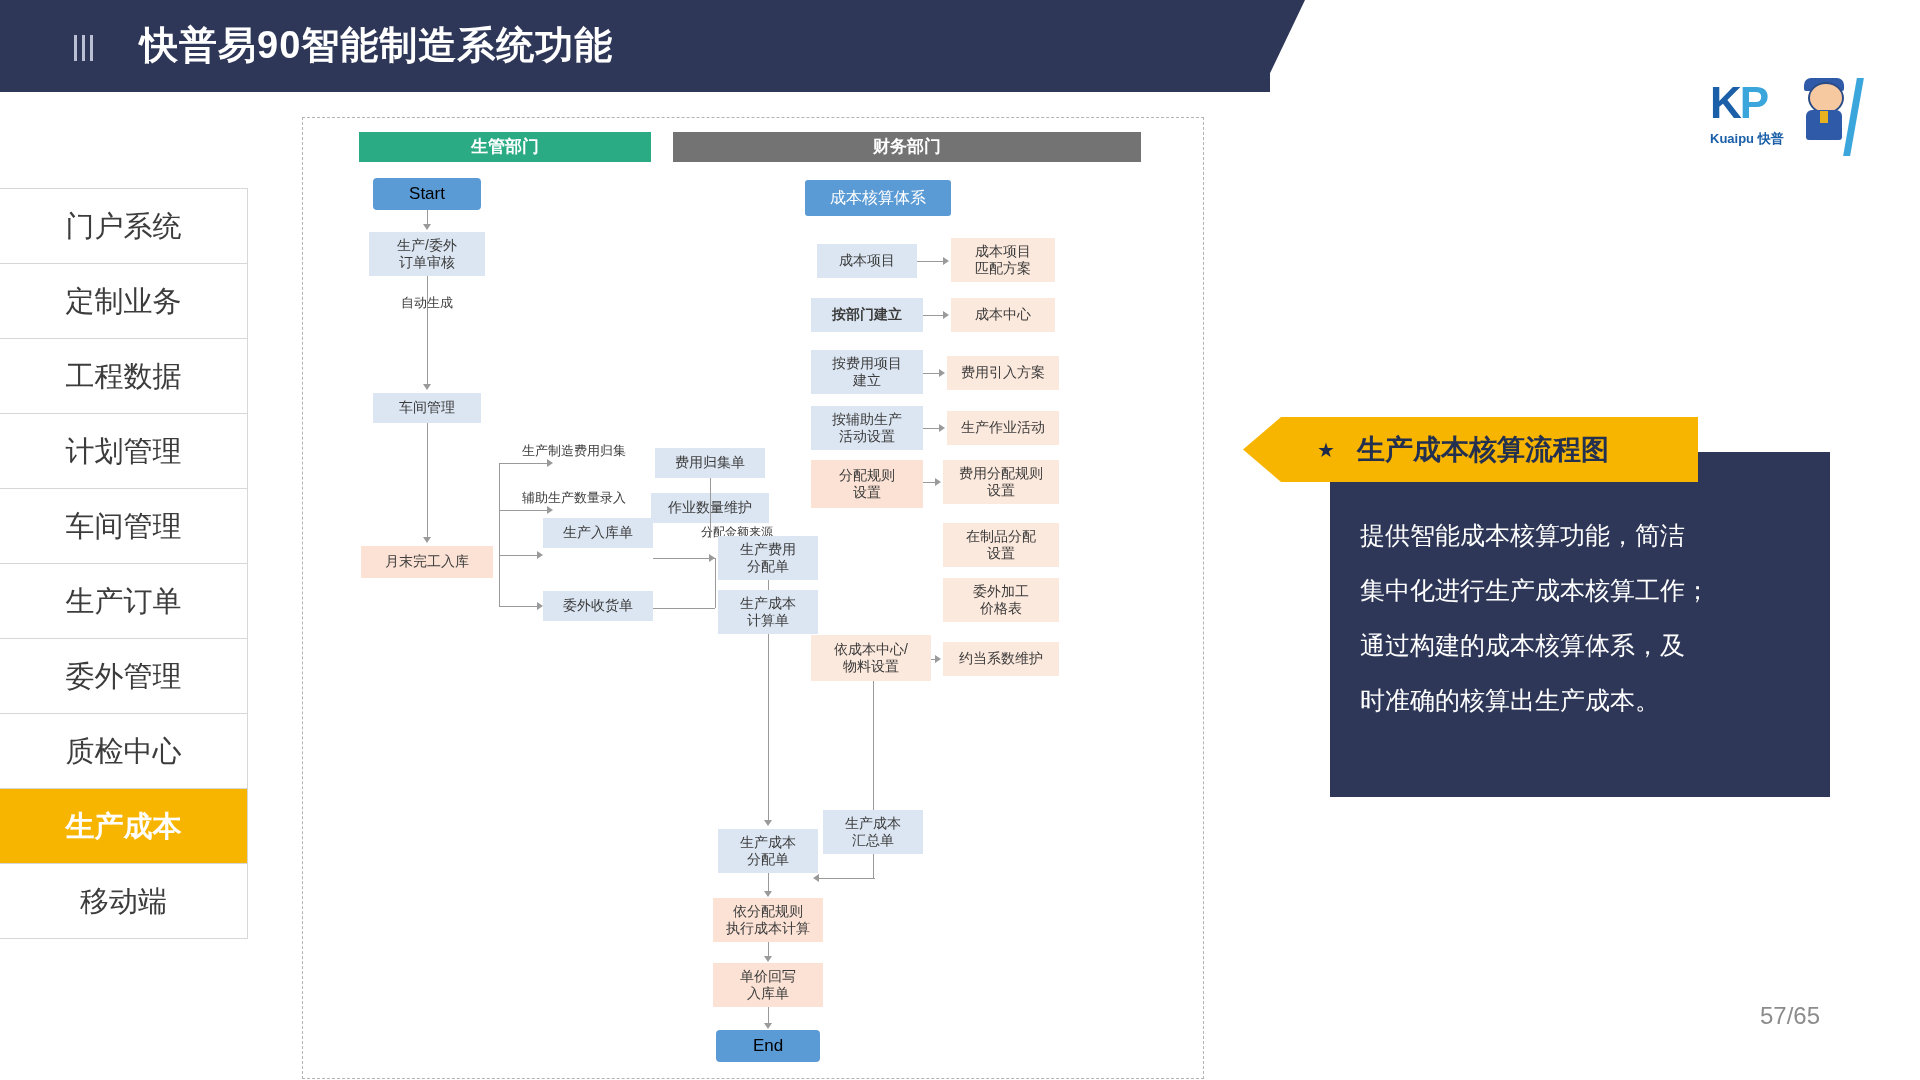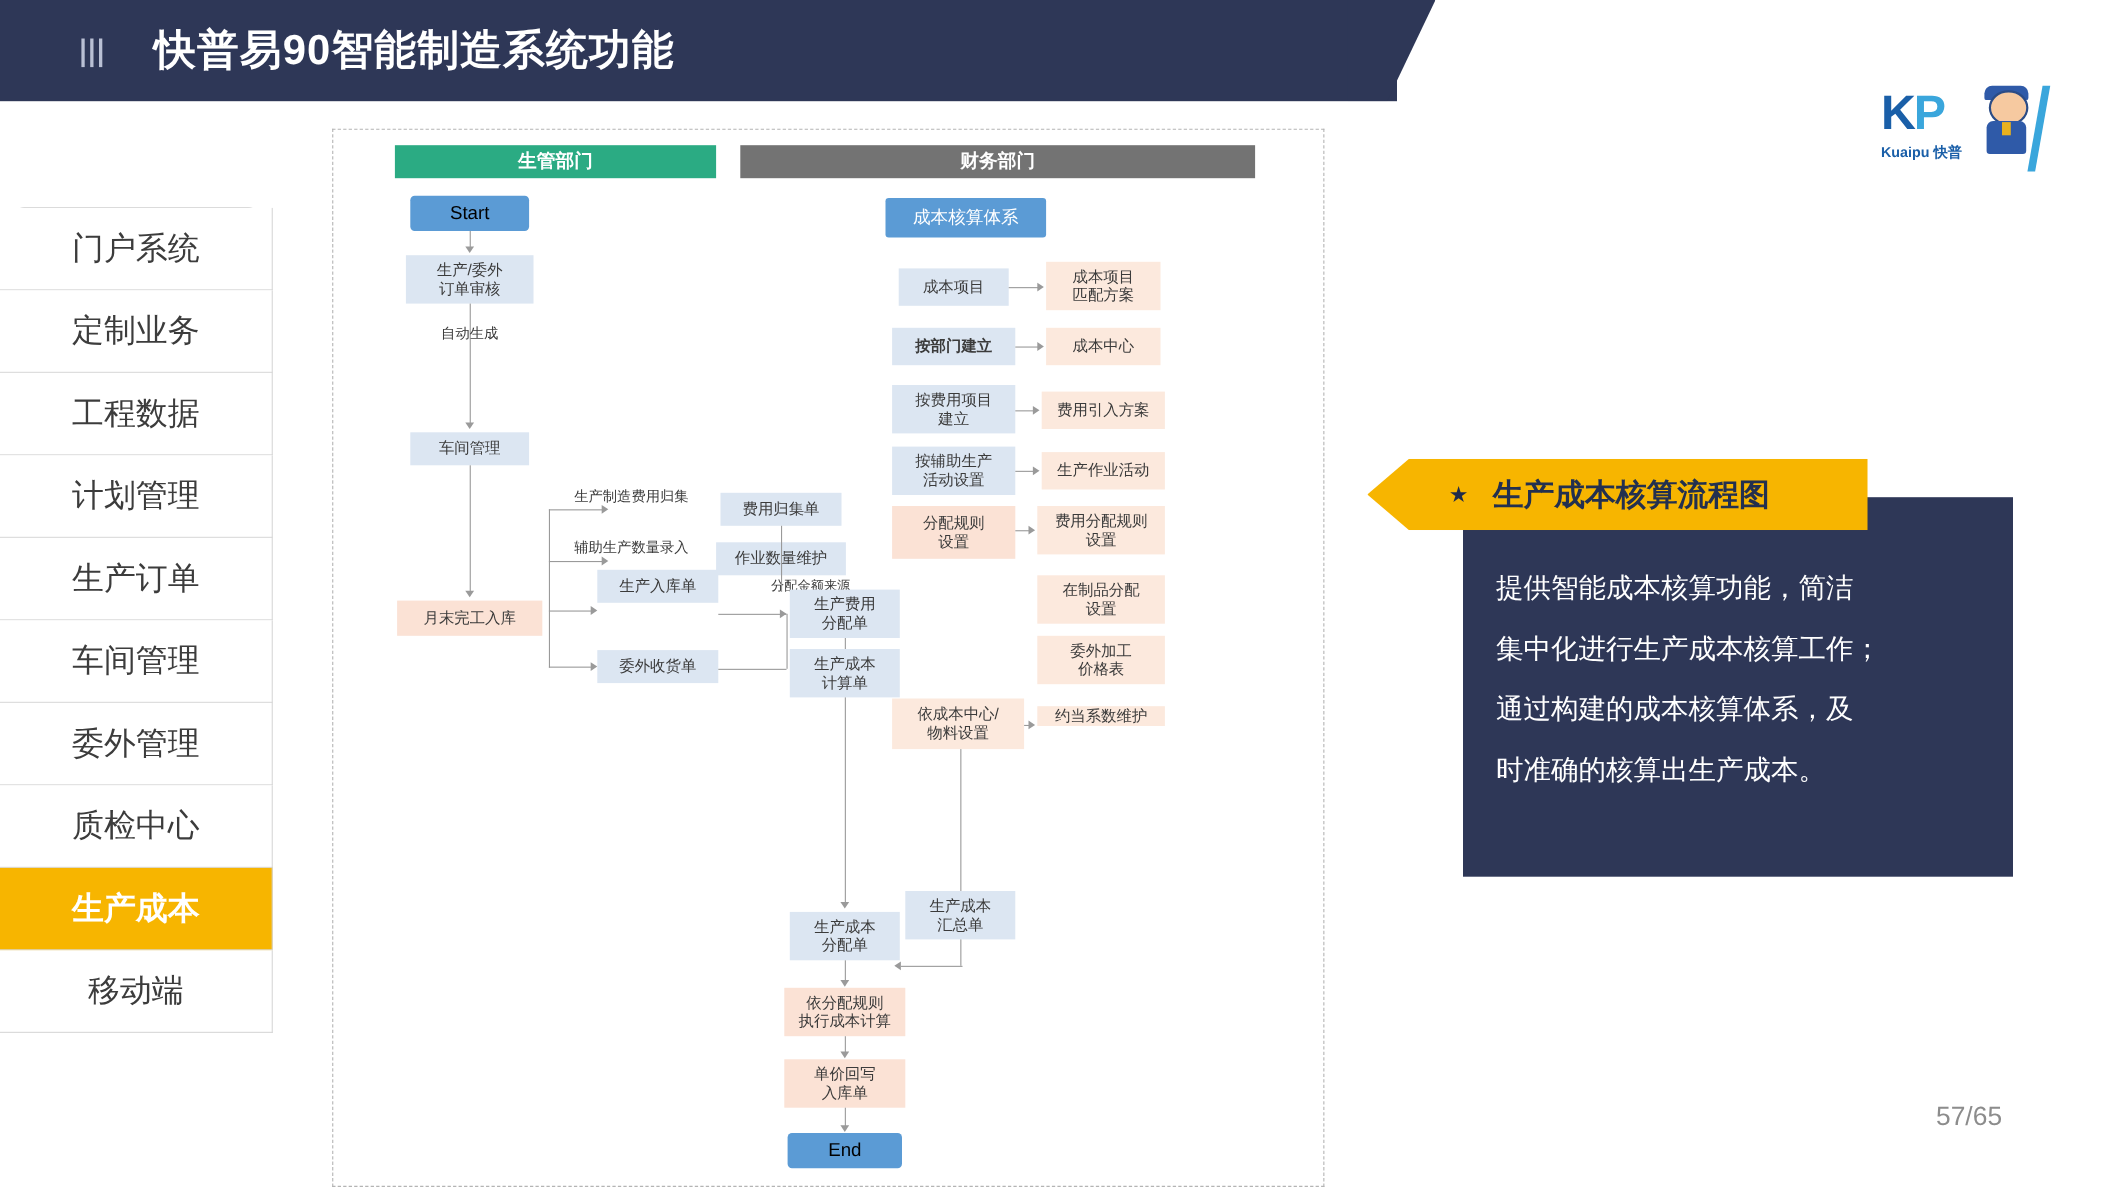--- a/index.html
+++ b/index.html
@@ -20,21 +20,21 @@
   .logo-sub{position:absolute;left:0;top:52px;font-size:13px;color:#1a5fa8;font-weight:bold;}
   .logo-sub .cn{color:#1a5fa8;}
   .logo-mascot{position:absolute;left:92px;top:2px;width:44px;height:62px;}
   .m-head{position:absolute;left:6px;top:2px;width:32px;height:28px;border-radius:50%;background:#f6c9a0;border:2px solid #2b4c86;}
   .m-hat{position:absolute;left:2px;top:-2px;width:40px;height:13px;border-radius:7px 7px 2px 2px;background:#2f5aa8;}
   .m-body{position:absolute;left:4px;top:30px;width:36px;height:30px;border-radius:6px 6px 3px 3px;background:#2f5aa8;}
   .m-tie{position:absolute;left:18px;top:31px;width:8px;height:12px;background:#e8b11f;}
   .logo-bar{position:absolute;left:140px;top:0px;width:7px;height:78px;background:#3aa6dc;transform:skewX(-10deg);}
 
   
-  .sidebar{position:absolute;left:0;top:188px;width:248px;border-top:1px solid #d7d7d7;border-radius:25px;}
+  .sidebar{position:absolute;left:0;top:188px;width:248px;border-top:1px solid #d7d7d7;}
   .side-item{height:75px;line-height:75px;text-align:center;font-size:29px;color:#3c3c3c;
     border-bottom:1px solid #d7d7d7;border-right:1px solid #d7d7d7;background:#ffffff;box-sizing:border-box;}
   .side-item.active{background:#f7b500;color:#ffffff;font-weight:bold;}
 
   
   .diagram{position:absolute;left:302px;top:117px;width:900px;height:960px;border:1px dashed #b4b4b4;}
 
   .dept{position:absolute;height:30px;line-height:30px;text-align:center;color:#ffffff;font-size:17px;font-weight:bold;}
   .dept.green{background:#2bab83;}
   .dept.gold{background:#737373;}
@@ -90,22 +90,22 @@
       <div class="m-tie"></div>
   </div>
   <div class="logo-bar"></div>
 </div>
 
 <div class="sidebar">
   <div class="side-item">门户系统</div>
   <div class="side-item">定制业务</div>
   <div class="side-item">工程数据</div>
   <div class="side-item">计划管理</div>
+  <div class="side-item">车间管理</div>
   <div class="side-item">生产订单</div>
-  <div class="side-item">车间管理</div>
   <div class="side-item">委外管理</div>
   <div class="side-item">质检中心</div>
   <div class="side-item active">生产成本</div>
   <div class="side-item">移动端</div>
 </div>
 
 <div class="diagram">
 
   <div class="dept green" style="left:56px;top:14px;width:292px;">生管部门</div>
   <div class="dept gold" style="left:370px;top:14px;width:468px;">财务部门</div>
@@ -244,21 +244,21 @@
   </div>
   <div class="node peach2" style="left:640px;top:460px;width:116px;height:44px;">
     <span style="white-space:pre-line;">委外加工
 价格表</span>
   </div>
 
   <div class="node peach2" style="left:508px;top:517px;width:120px;height:46px;align-items:center;">
     <span style="white-space:pre-line;">依成本中心/
 物料设置</span>
   </div>
-  <div class="node peach2" style="left:640px;top:524px;width:116px;height:18px;">约当系数维护</div>
+  <div class="node peach2" style="left:640px;top:524px;width:116px;height:34px;">约当系数维护</div>
   <div class="line hline" style="left:628px;top:541px;width:6px;"></div>
   <div class="arrow-r" style="left:632px;top:537px;"></div>
 
   <div class="line vline" style="left:570px;top:563px;height:129px;"></div>
 </div>
 
 <div class="callout">
   <div class="callout-inner">
     <p>提供智能成本核算功能，简洁</p>
     <p>集中化进行生产成本核算工作；</p>

